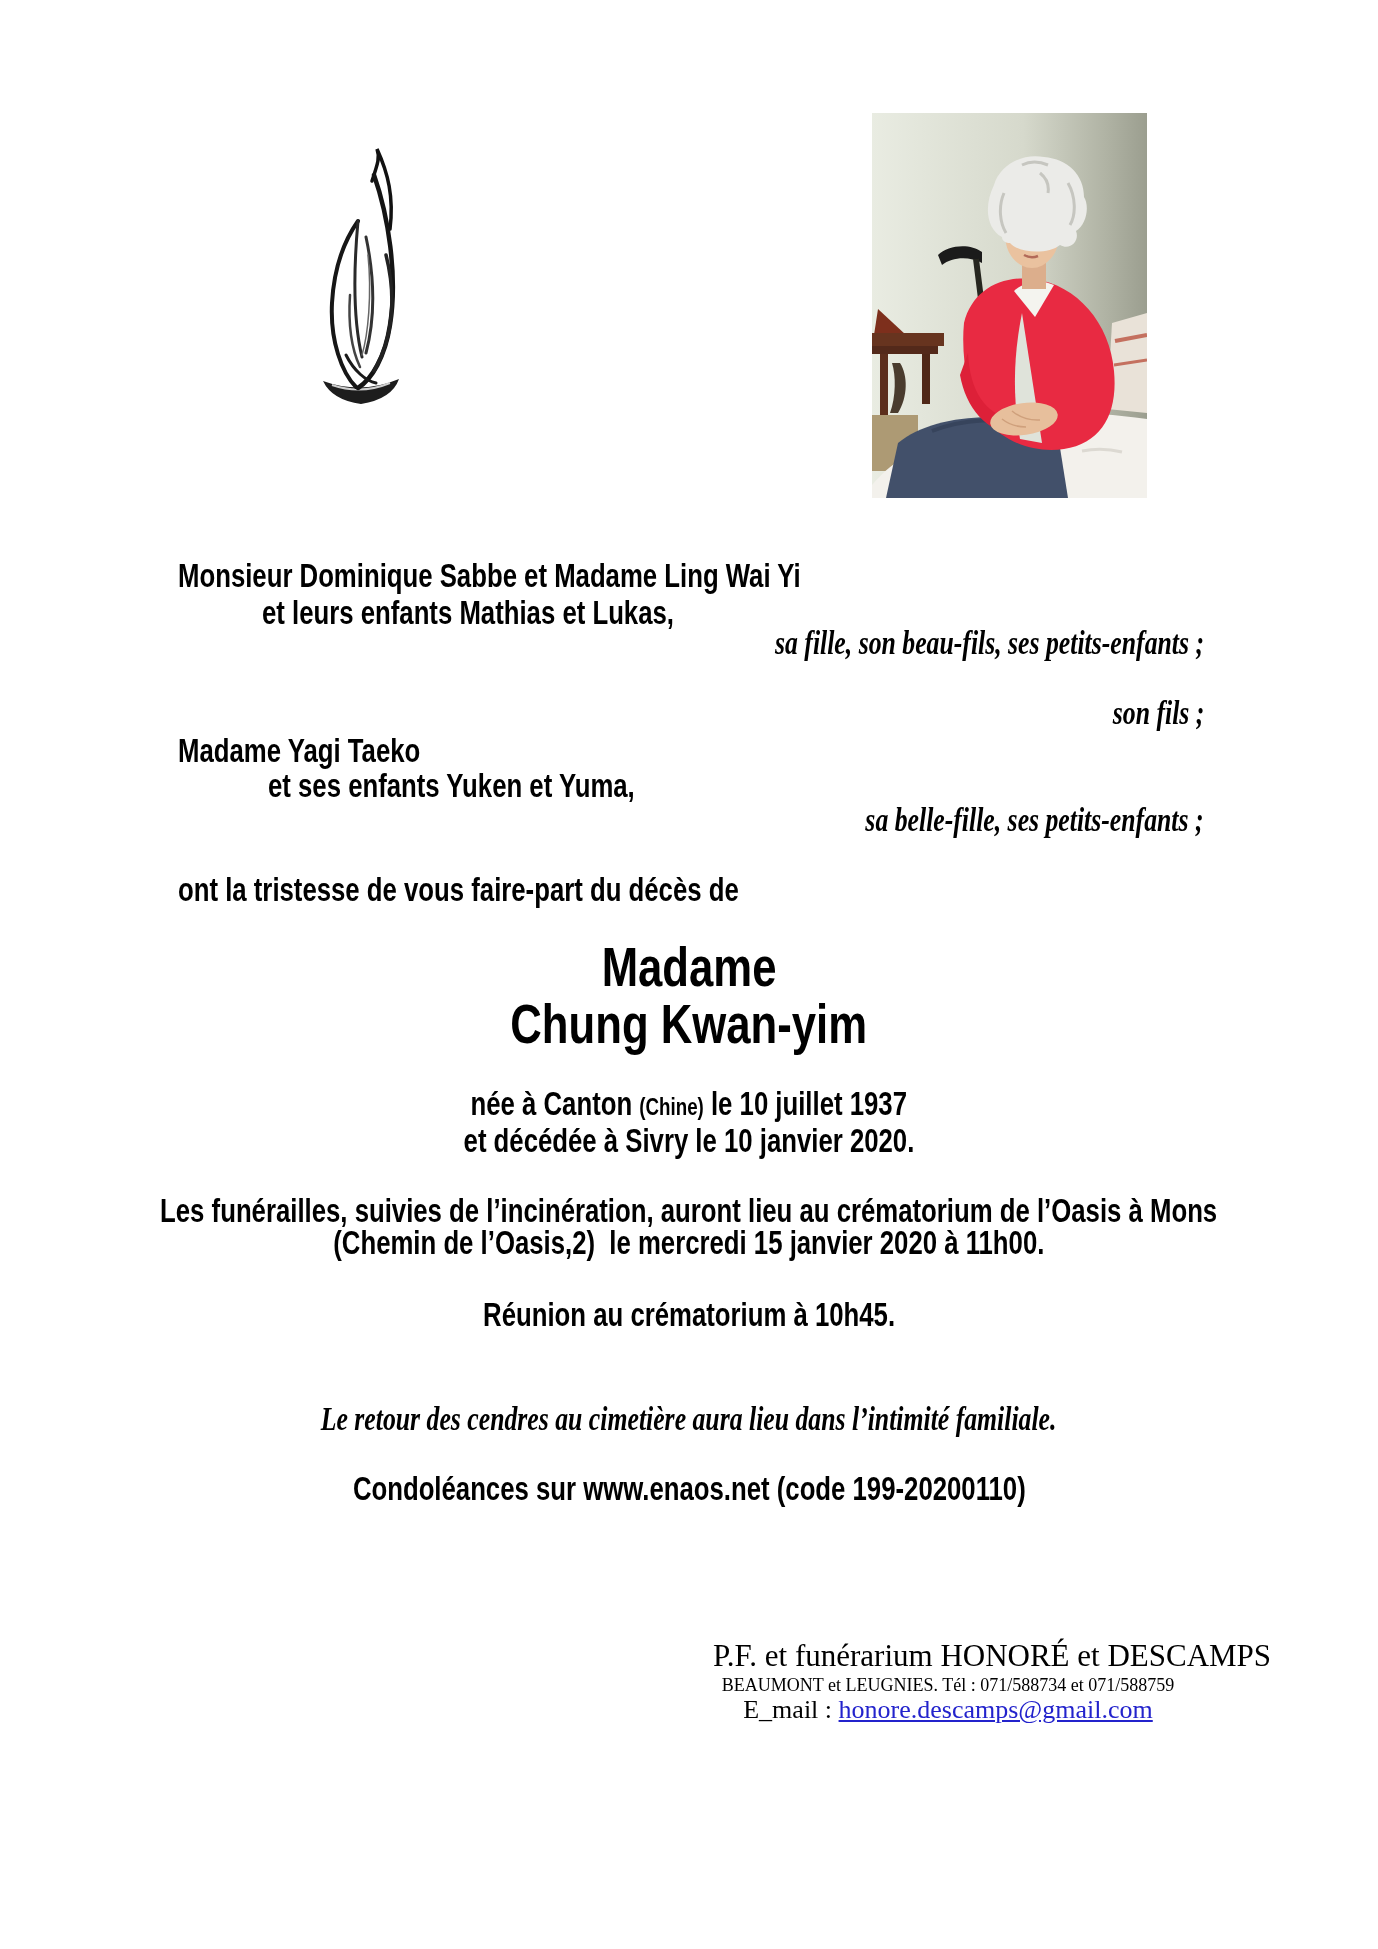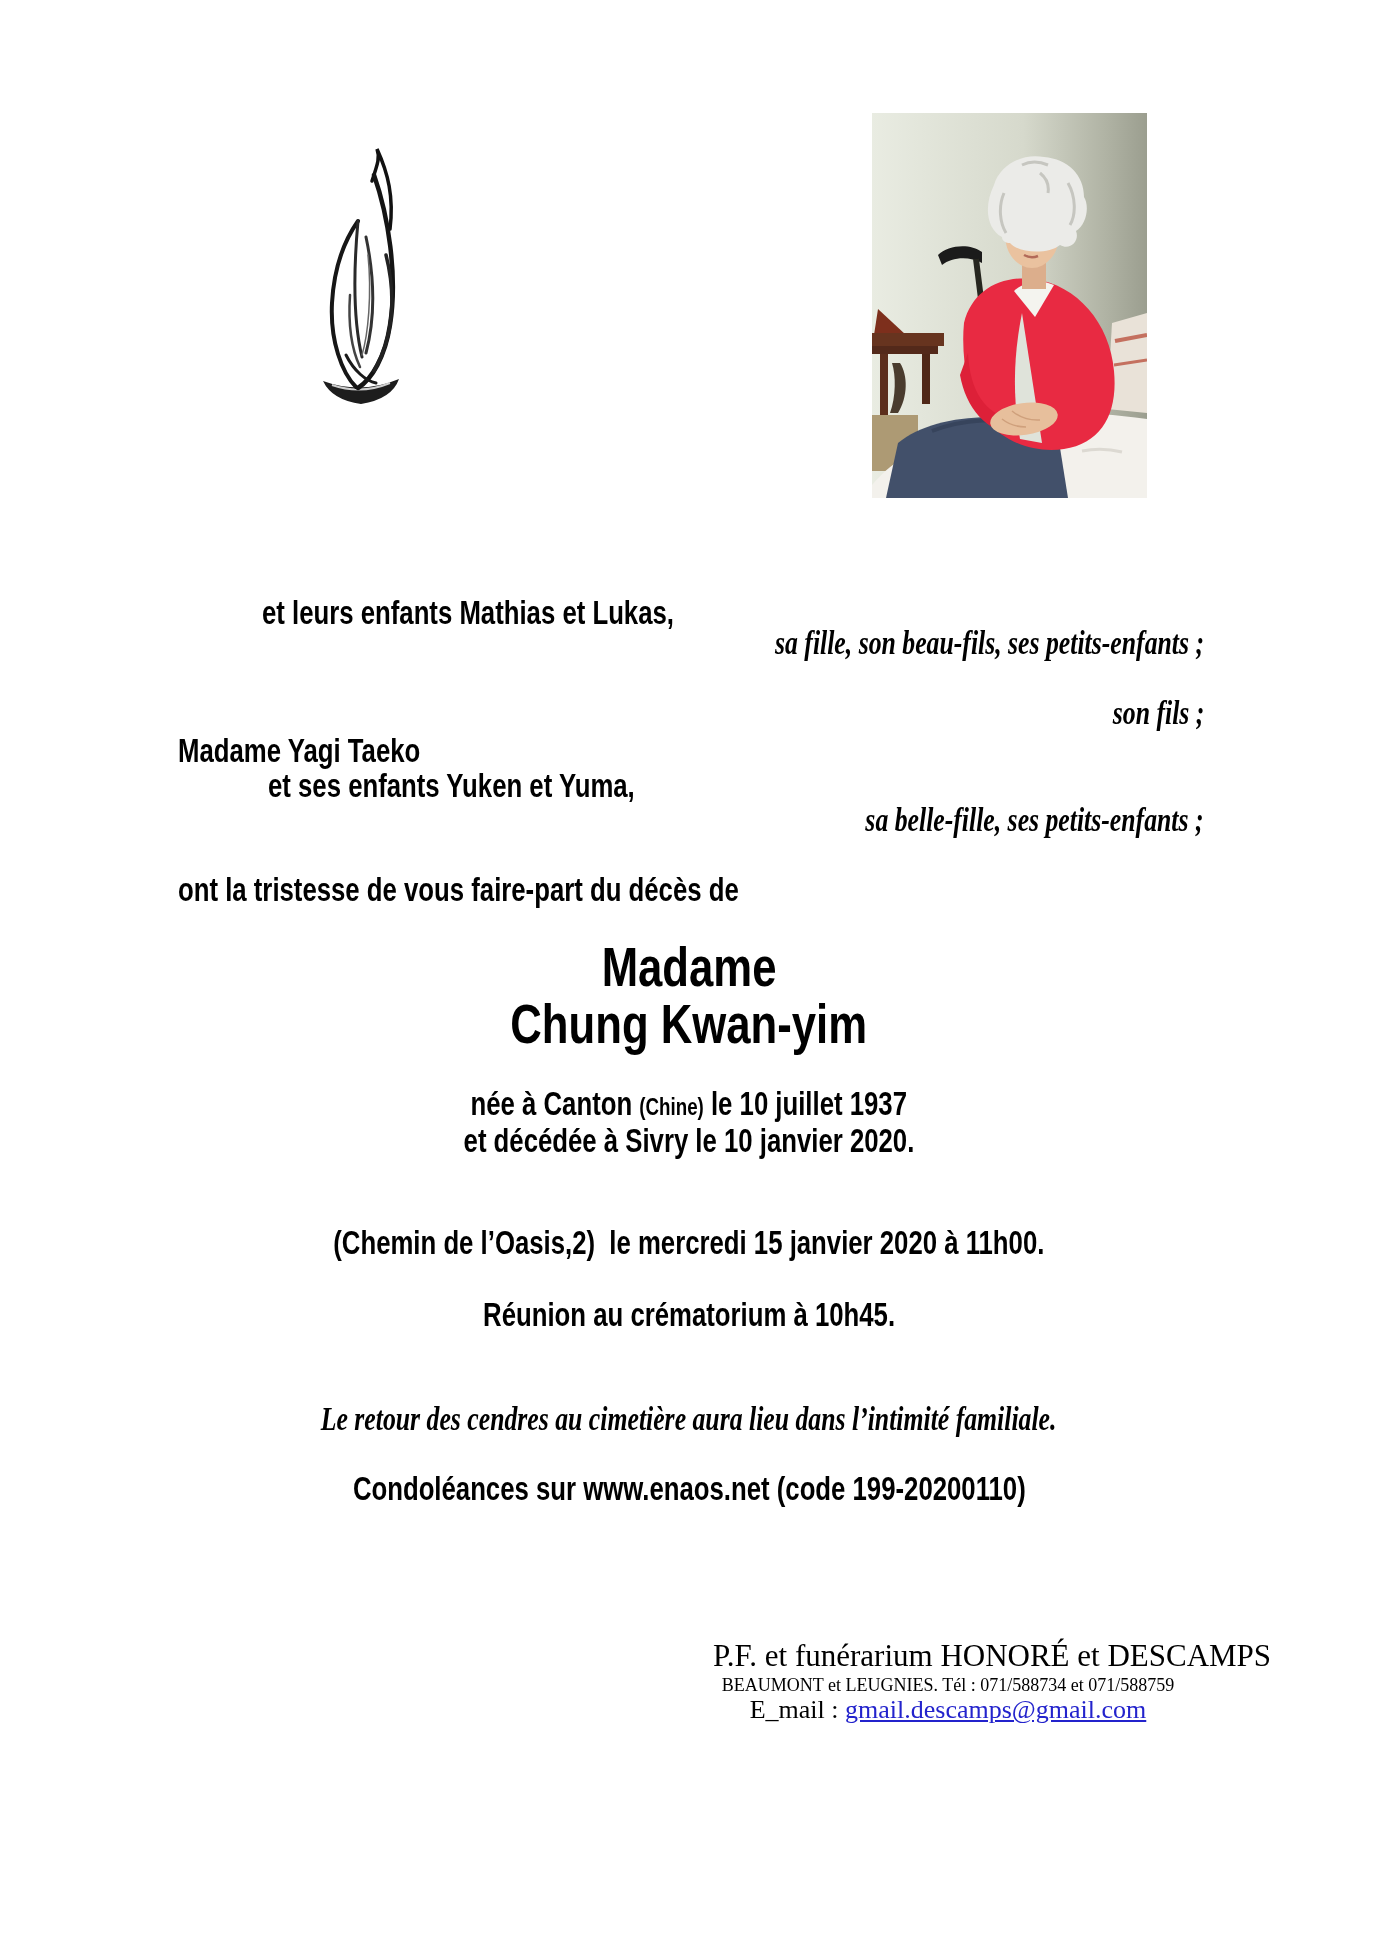--- a/index.html
+++ b/index.html
@@ -96,39 +96,41 @@
       <path d="M152 142 q7 4 14 1" stroke="#b26a59" stroke-width="2.5" fill="none"></path>
 
       <path d="M130 124 C 114 116, 112 92, 122 72 C 128 52, 150 40, 172 44 C 196 46, 212 62, 212 84 C 218 94, 214 112, 204 118 C 208 128, 198 138, 188 132 C 176 142, 146 140, 138 130 C 134 130, 130 128, 130 124 Z" fill="#ebebe8"></path>
       <path d="M196 70 C 204 84, 204 102, 198 112 M132 80 C 126 94, 128 110, 134 120 M150 52 q12 -6 26 0 M168 60 q10 8 8 20" stroke="#c6c6c0" stroke-width="3" fill="none"></path>
 
       <ellipse cx="152" cy="306" rx="34" ry="16" fill="#e7bf9c" transform="rotate(-8 152 306)"></ellipse>
       <path d="M130 306 q10 8 24 8 M140 298 q12 10 28 9" stroke="#cfa07c" stroke-width="1.5" fill="none"></path>
     </svg>
   </div>
 
+  <div class="line left" style="top:557px;left:178px"><span class="cond">Monsieur Dominique Sabbe et Madame Ling Wai Yi</span></div>
   <div class="line left" style="top:594px;left:262px"><span class="cond">et leurs enfants Mathias et Lukas,</span></div>
   <div class="line right italic" style="top:625px;right:174px;left:auto"><span class="cond">sa fille, son beau-fils, ses petits-enfants ;</span></div>
   <div class="line right italic" style="top:695px;right:174px;left:auto"><span class="cond">son fils ;</span></div>
   <div class="line left" style="top:732px;left:178px"><span class="cond">Madame Yagi Taeko</span></div>
   <div class="line left" style="top:767px;left:268px"><span class="cond">et ses enfants Yuken et Yuma,</span></div>
   <div class="line right italic" style="top:802px;right:174px;left:auto"><span class="cond">sa belle-fille, ses petits-enfants ;</span></div>
   <div class="line left" style="top:871px;left:178px"><span class="cond">ont la tristesse de vous faire-part du décès de</span></div>
 
   <div class="line center heading" style="top:935px"><span class="cond">Madame</span></div>
   <div class="line center heading" style="top:992px"><span class="cond">Chung Kwan-yim</span></div>
 
   <div class="line center" style="top:1085px"><span class="cond keep-spaces"><span>née à Canton </span><span class="small-note">(Chine)</span><span> le 10 juillet 1937</span></span></div>
   <div class="line center" style="top:1122px"><span class="cond">et décédée à Sivry le 10 janvier 2020.</span></div>
 
+  <div class="line center" style="top:1192px"><span class="cond">Les funérailles, suivies de l’incinération, auront lieu au crématorium de l’Oasis à Mons</span></div>
   <div class="line center keep-spaces" style="top:1224px"><span class="cond keep-spaces">(Chemin de l’Oasis,2)  le mercredi 15 janvier 2020 à 11h00.</span></div>
   <div class="line center" style="top:1296px"><span class="cond">Réunion au crématorium à 10h45.</span></div>
   <div class="line center italic" style="top:1401px"><span class="cond">Le retour des cendres au cimetière aura lieu dans l’intimité familiale.</span></div>
 
   <div class="line center" style="top:1470px"><span class="cond">Condoléances sur www.enaos.net (code 199-20200110)</span></div>
 
   <div class="footer">
     <div class="footer-line1">P.F. et funérarium HONORÉ et DESCAMPS</div>
     <div class="footer-line2">BEAUMONT et LEUGNIES. Tél : 071/588734 et 071/588759</div>
-    <div class="footer-line3 keep-spaces"><span>E_mail : </span><a class="emaillink">gmail.descamps@gmail.com</a></div>
+    <div class="footer-line3 keep-spaces"><span>E_mail : </span><a class="emaillink">honore.descamps@gmail.com</a></div>
   </div>
 
 </div>
 
 </body></html>

